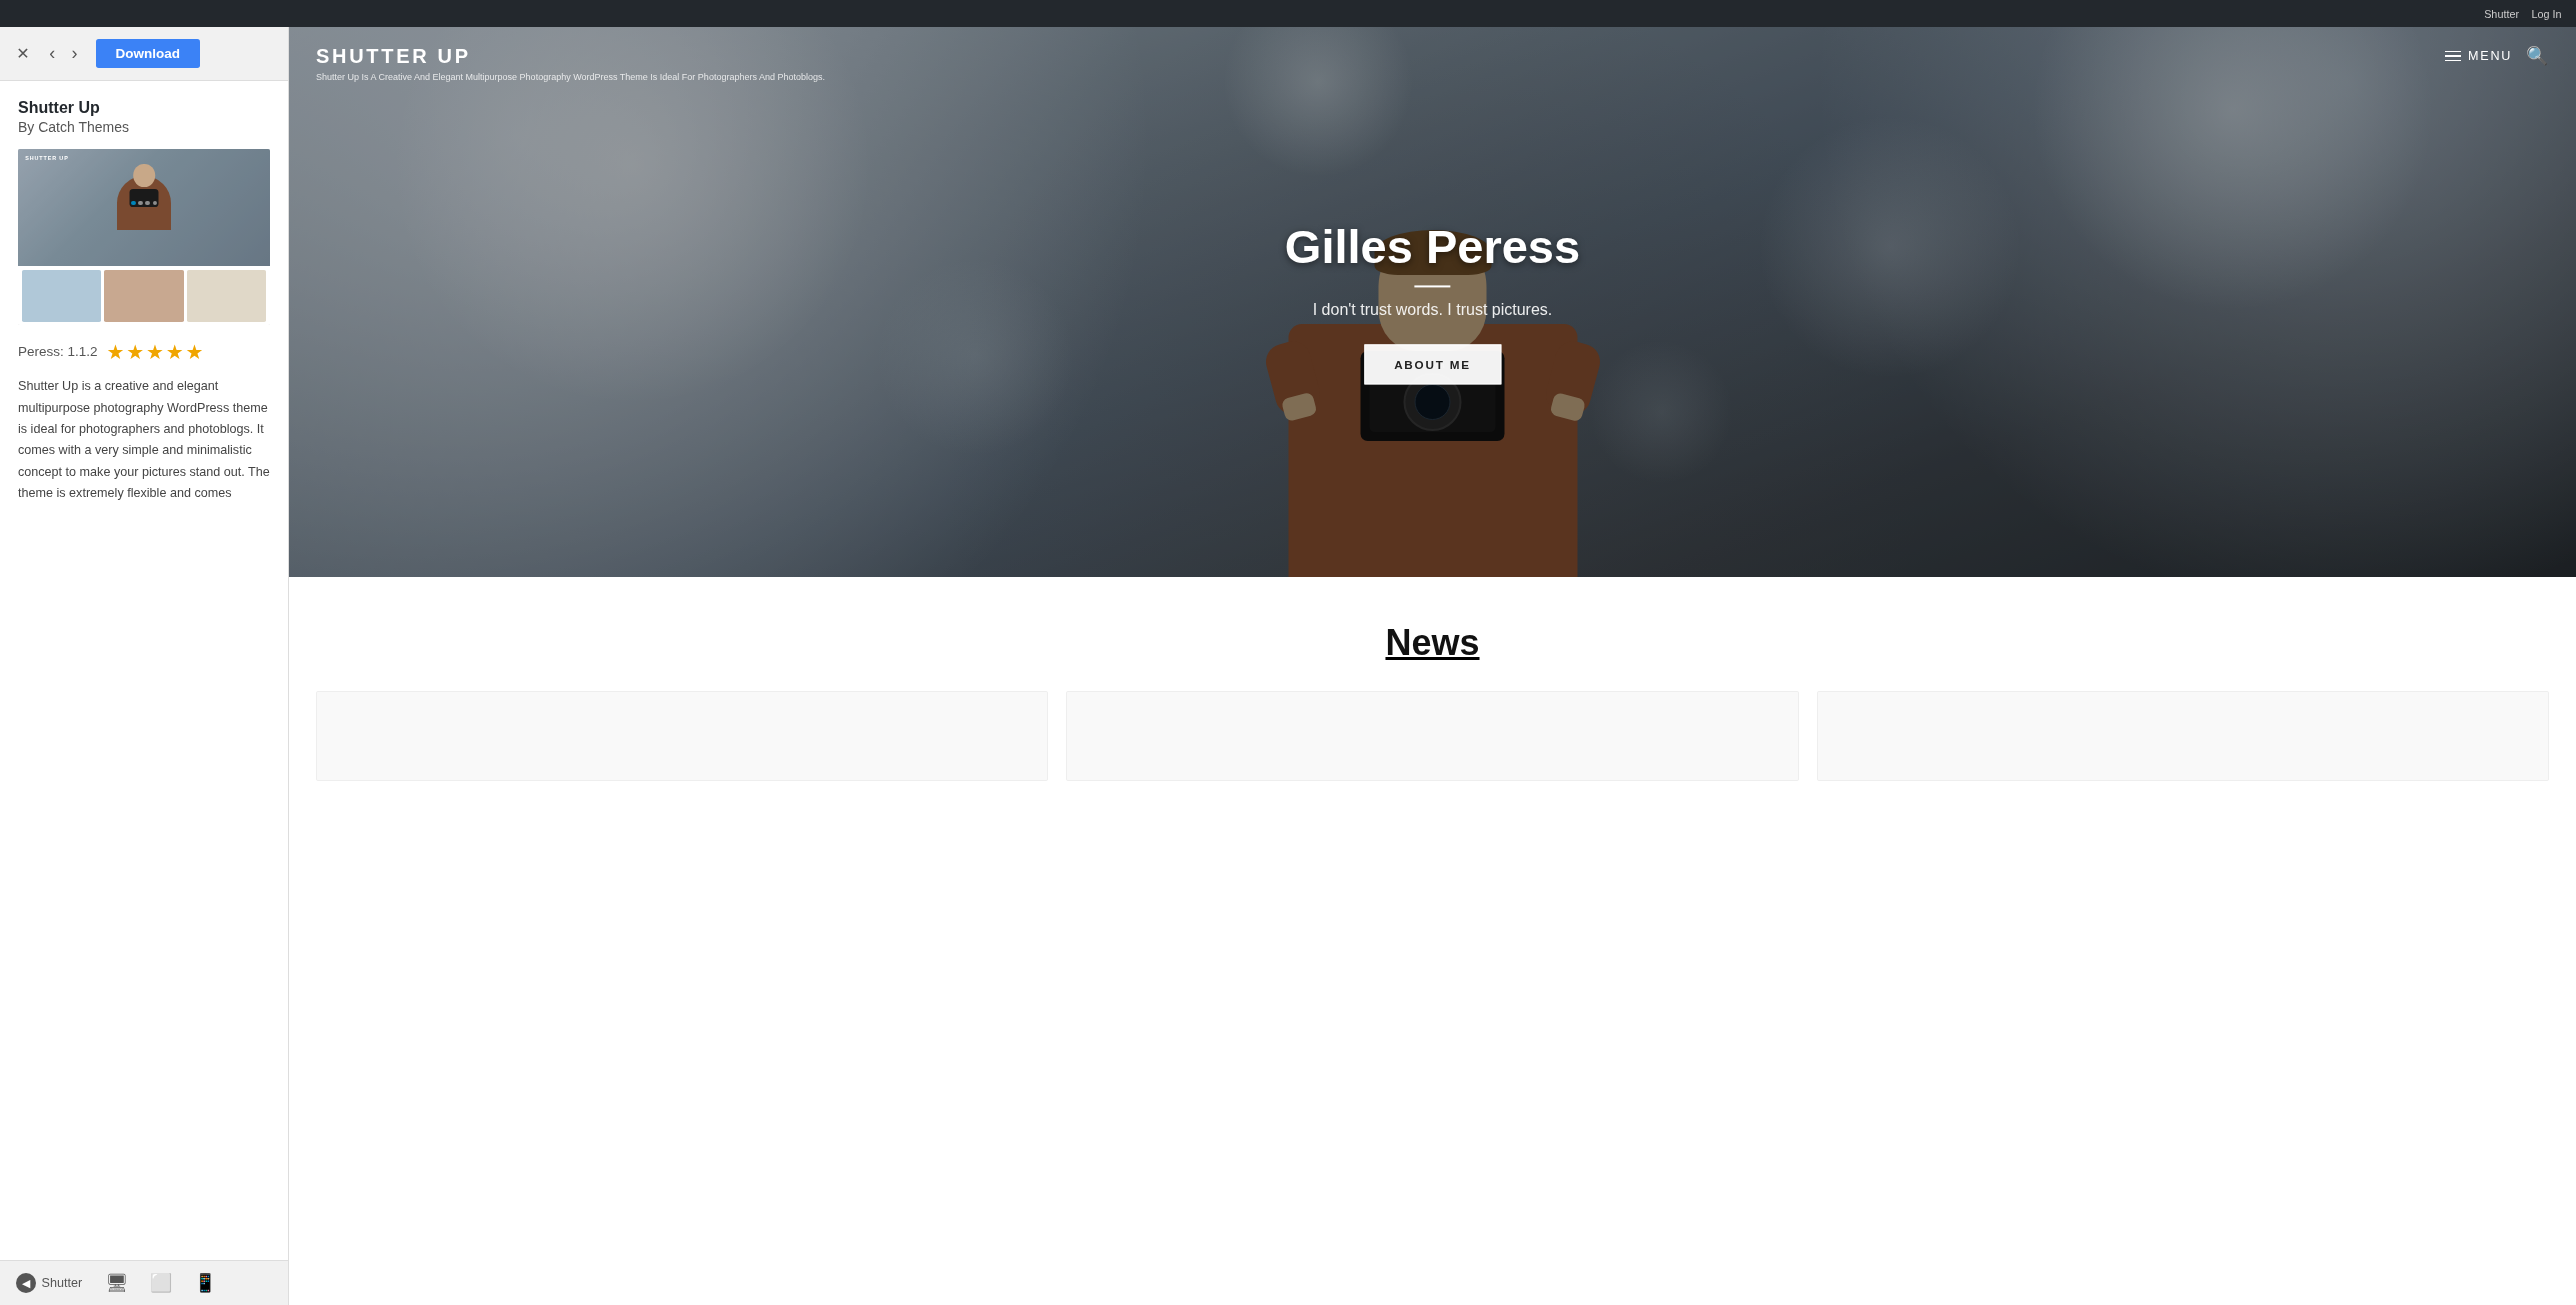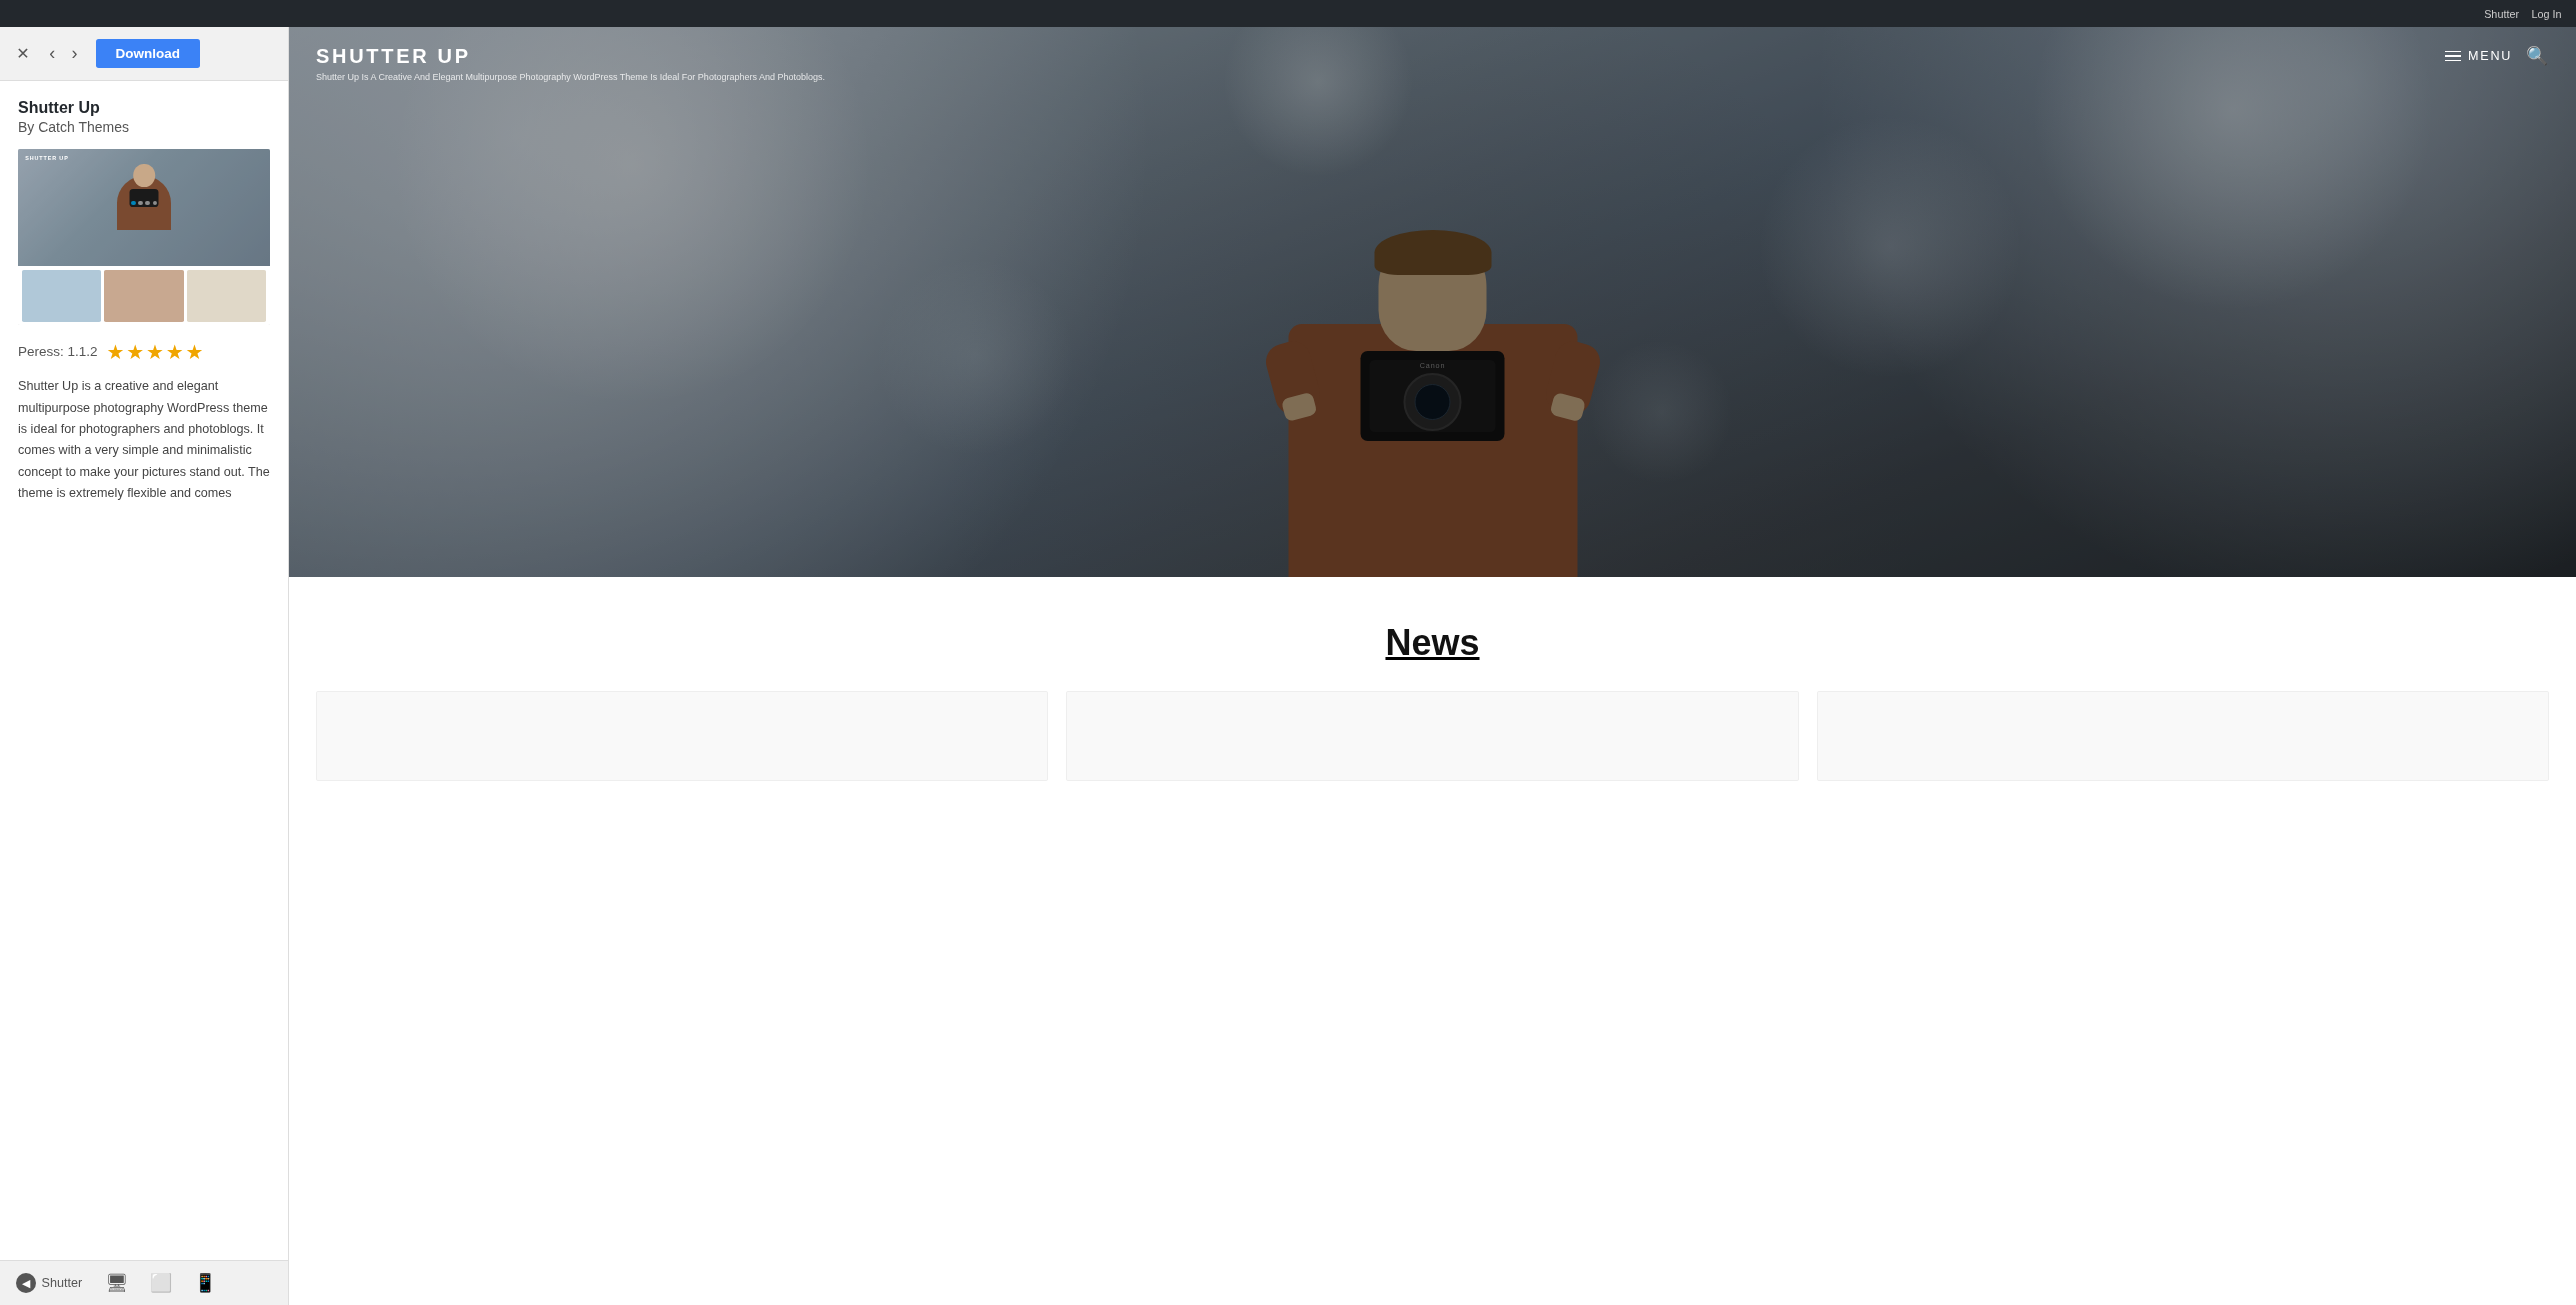--- a/index.html
+++ b/index.html
@@ -543,20 +543,26 @@
                 <div class="menu-line"></div>
                 <div class="menu-line"></div>
                 <div class="menu-line"></div>
               </div>
               <span>MENU</span>
             </div>
             <div class="search-icon-nav">🔍</div>
           </div>
         </div>
 
+        <div class="hero-content">
+          <h1 class="hero-name">Gilles Peress</h1>
+          <div class="hero-divider"></div>
+          <p class="hero-quote">I don't trust words. I trust pictures.</p>
+          <button class="hero-cta">ABOUT ME</button>
+        </div>
       </div>
 
       <div class="news-section">
         <h2 class="news-title">News</h2>
         <div class="news-grid">
           <div class="news-card"></div>
           <div class="news-card"></div>
           <div class="news-card"></div>
         </div>
       </div>

